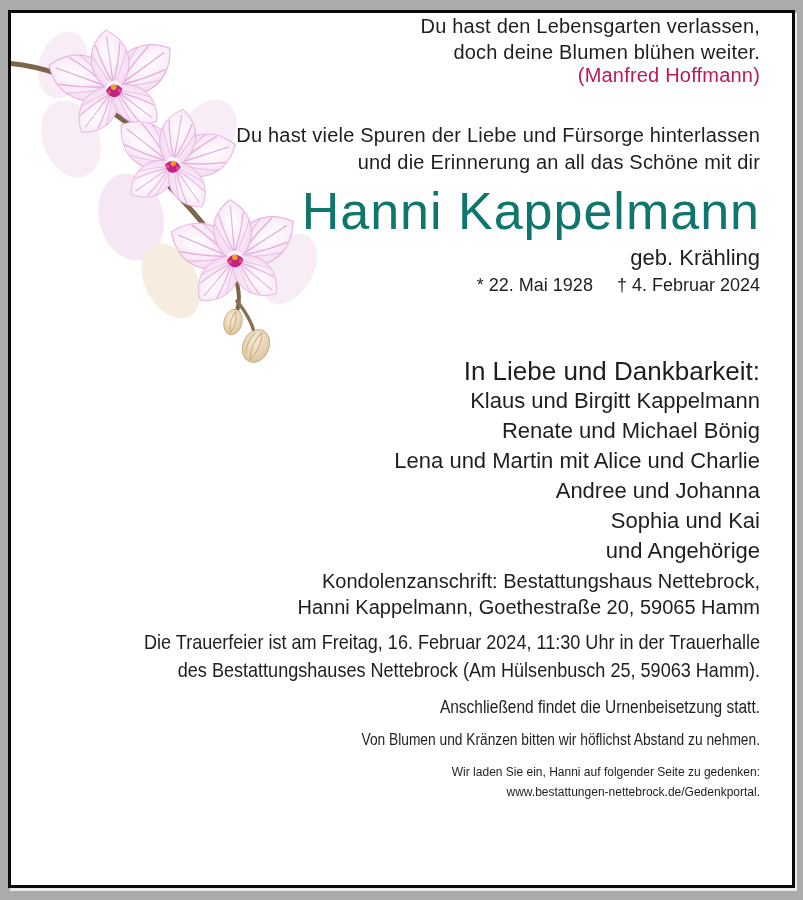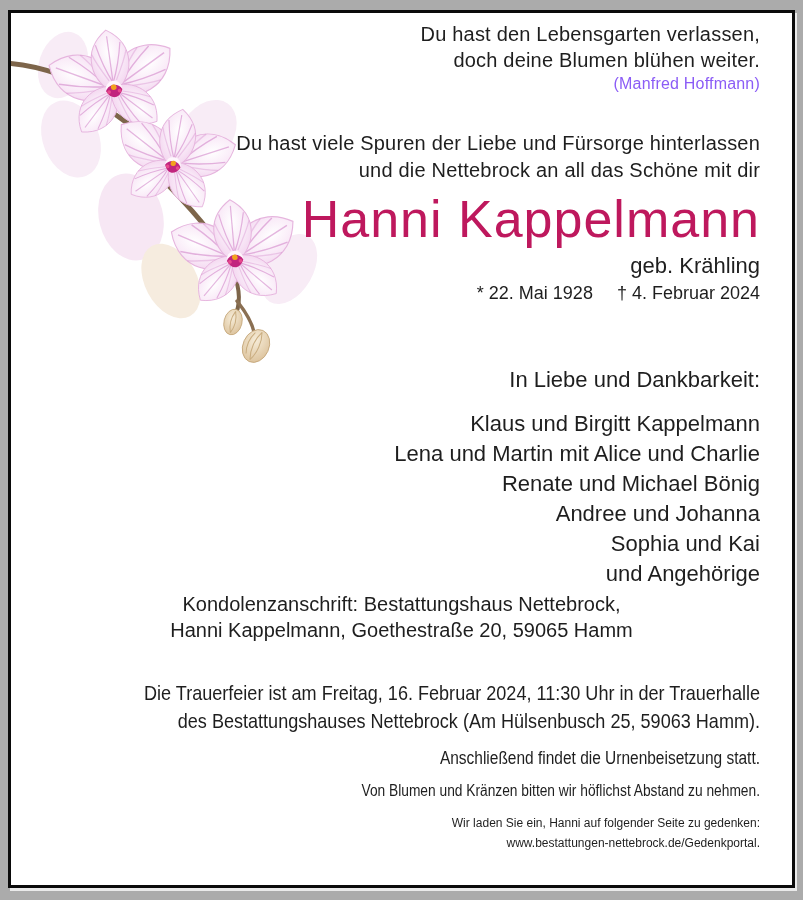--- a/index.html
+++ b/index.html
@@ -3,32 +3,32 @@
 <meta charset="utf-8">
 <style>
   html,body{margin:0;padding:0;background:#ababab;}
   .page{width:803px;height:900px;background:#ababab;box-sizing:border-box;
         padding:10px 8px 12px 8px;font-family:"Liberation Sans","DejaVu Sans",sans-serif;}
   .sheet{width:100%;height:100%;box-sizing:border-box;background:#ffffff;
          border:3px solid #0a0a0a;position:relative;overflow:hidden;
          box-shadow:2px 3px 0 rgba(255,255,255,0.75);}
   .orchid{position:absolute;left:0;top:0;width:320px;height:390px;pointer-events:none;}
   .content{position:absolute;top:0;left:0;right:0;bottom:0;
-           padding:8px 32px 8px 32px;text-align:right;color:#1e1e1e;}
+           padding:0 32px 8px 32px;text-align:right;color:#1e1e1e;}
   .quote{font-size:20px;line-height:26px;letter-spacing:0.2px;}
-  .attr{font-size:16px;line-height:21px;color:#8b5cf6;text-align:right;}
+  .attr{font-size:20px;line-height:21px;color:#be185d;text-align:right;}
   .tribute{margin-top:36px;font-size:20px;line-height:27px;letter-spacing:0.2px;}
-  .name{margin-top:6px;font-size:52px;line-height:58px;letter-spacing:1px;color:#be185d;}
+  .name{margin-top:6px;font-size:52px;line-height:58px;letter-spacing:1px;color:#0f766e;}
   .maiden{margin-top:4px;font-size:22px;line-height:27px;}
   .dates{font-size:18px;line-height:29px;}
   .dates .death{margin-left:24px;}
-  .intro{margin-top:58px;font-size:22px;line-height:27px;}
-  .mourners{margin-top:16px;font-size:22px;line-height:30px;}
-  .condolence{margin-top:2px;font-size:20px;line-height:26px;text-align:center;}
-  .service{margin-top:36px;font-size:21px;line-height:28px;}
+  .intro{margin-top:58px;font-size:26px;line-height:27px;}
+  .mourners{margin-top:1px;font-size:22px;line-height:30px;}
+  .condolence{margin-top:2px;font-size:20px;line-height:26px;}
+  .service{margin-top:8px;font-size:21px;line-height:28px;}
   .cond{transform:scaleX(0.86);transform-origin:100% 50%;white-space:nowrap;}
   .urn{margin-top:9px;font-size:18px;line-height:28px;}
   .flowersline{margin-top:5px;font-size:16px;line-height:28px;}
   .memorial{margin-top:8px;font-size:12px;line-height:20px;}
 </style>
 </head>
 <body>
 
 <div class="page">
   <div class="sheet">
@@ -104,35 +104,35 @@
     <div class="content">
 
       <div class="quote">
         <div>Du hast den Lebensgarten verlassen,</div>
         <div>doch deine Blumen blühen weiter.</div>
         <div class="attr">(Manfred Hoffmann)</div>
       </div>
 
       <div class="tribute">
         <div>Du hast viele Spuren der Liebe und Fürsorge hinterlassen</div>
-        <div>und die Nettebrock an all das Schöne mit dir</div>
+        <div>und die Erinnerung an all das Schöne mit dir</div>
       </div>
 
       <div class="name">Hanni Kappelmann</div>
       <div class="maiden">geb. Krähling</div>
       <div class="dates">
         <span>* 22. Mai 1928</span><span class="death">† 4. Februar 2024</span>
       </div>
 
       <div class="intro">In Liebe und Dankbarkeit:</div>
 
       <div class="mourners">
         <div>Klaus und Birgitt Kappelmann</div>
+        <div>Renate und Michael Bönig</div>
         <div>Lena und Martin mit Alice und Charlie</div>
-        <div>Renate und Michael Bönig</div>
         <div>Andree und Johanna</div>
         <div>Sophia und Kai</div>
         <div>und Angehörige</div>
       </div>
 
       <div class="condolence">
         <div>Kondolenzanschrift: Bestattungshaus Nettebrock,</div>
         <div>Hanni Kappelmann, Goethestraße 20, 59065 Hamm</div>
       </div>
 

